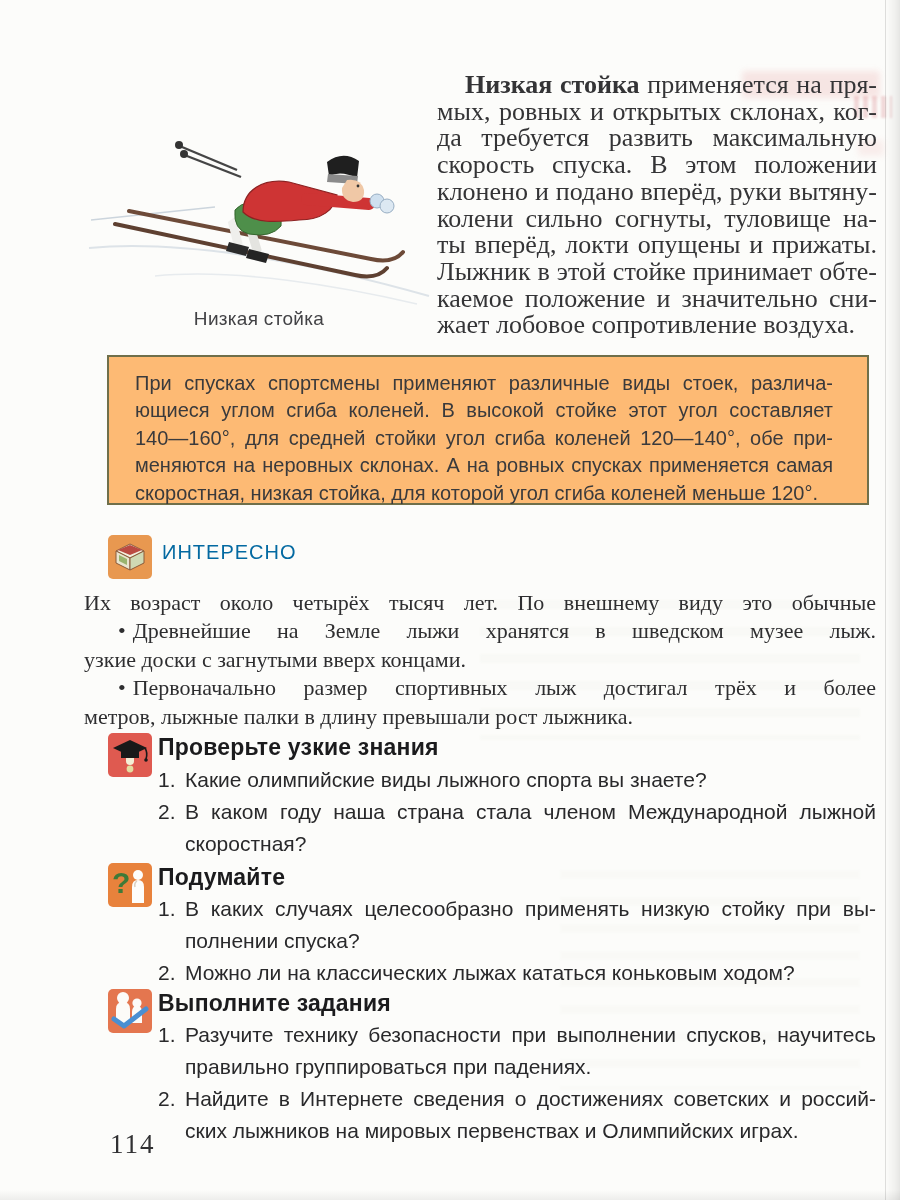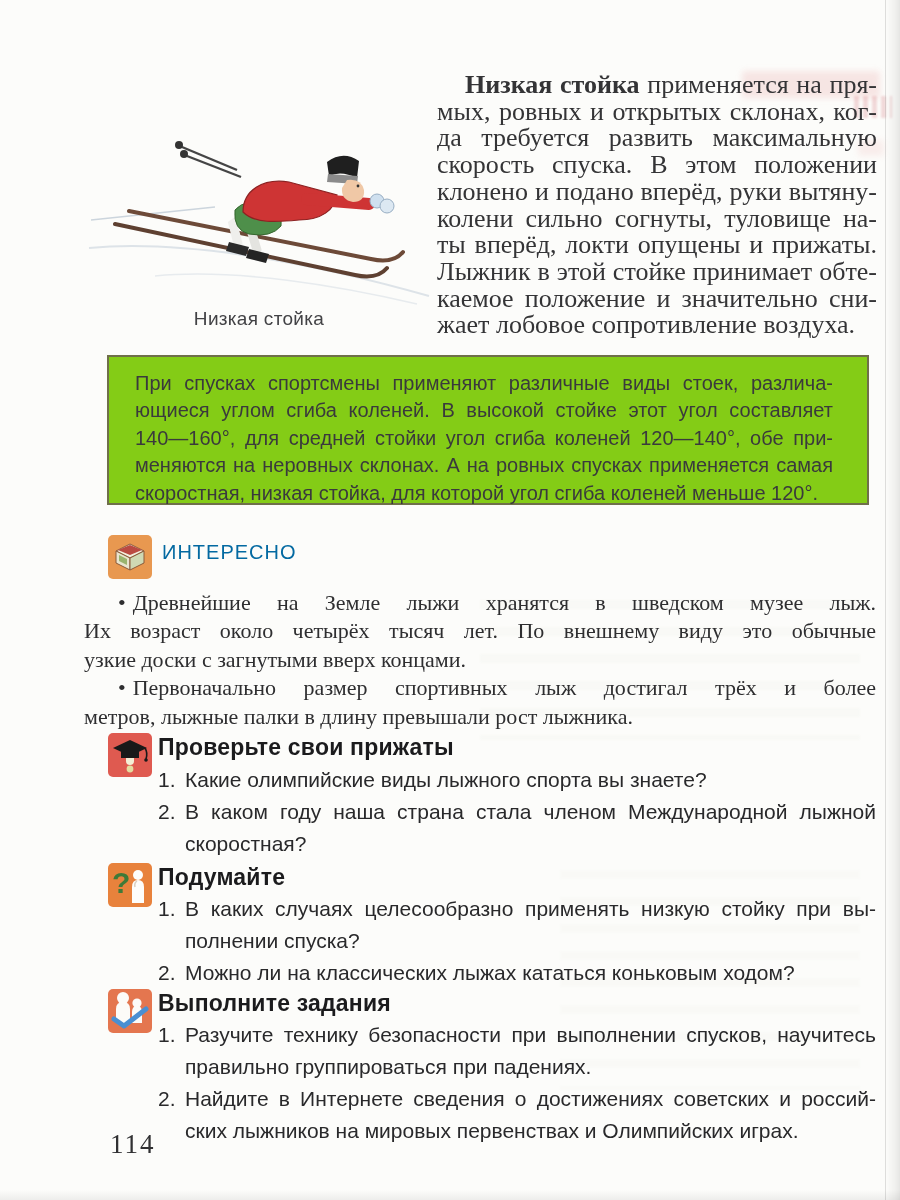--- a/index.html
+++ b/index.html
@@ -28,21 +28,21 @@
   .jl{text-align:justify;text-align-last:justify;}
   .ll{text-align:left;text-align-last:left;}
   .ind-intro{text-indent:28px;}
   
   .figure{position:absolute;left:85px;top:98px;width:348px;height:212px;}
   .figure svg{width:100%;height:100%;}
   .figure-caption{position:absolute;left:85px;top:308px;width:348px;text-align:center;
     font-size:19px;color:#424245;letter-spacing:.3px;}
   
   .info-box{position:absolute;left:107px;top:355px;width:762px;height:150px;box-sizing:border-box;
-    background:#84cc16;border:2px solid #6f6f4a;padding:13px 34px 0 26px;}
+    background:#fdba74;border:2px solid #6f6f4a;padding:13px 34px 0 26px;}
   .info-box .bline{font-size:20px;line-height:27.4px;color:#3a3a3c;}
   
   .icon-badge{position:absolute;width:44px;height:44px;border-radius:5px;}
   .icon-badge svg{width:100%;height:100%;display:block;}
   .interesting-heading{position:absolute;left:162px;top:541px;
     font-size:20px;font-weight:normal;color:#0369a1;letter-spacing:1px;}
   .bullets{position:absolute;left:84px;top:589px;width:792px;
     font-family:"Liberation Serif",serif;font-size:22px;line-height:28.4px;color:#2e2e30;}
   .ind-bullet{text-indent:34px;}
   .bullet-mark{margin-right:7px;}
@@ -129,38 +129,38 @@
     <polygon points="8,16 22,9 36,16 22,23" fill="#f2eedd" stroke="#8a5a3a" stroke-width="1"></polygon>
     <polygon points="10,15 22,10 34,15 22,20" fill="#bb4a42"></polygon>
     <polygon points="8,16 22,23 22,35 8,28" fill="#e9e5cf" stroke="#8a5a3a" stroke-width="1"></polygon>
     <polygon points="22,23 36,16 36,28 22,35" fill="#cfd9b4" stroke="#8a5a3a" stroke-width="1"></polygon>
     <polygon points="11,20 19,24 19,30 11,26" fill="#9ab46e"></polygon>
   </svg>
 </div>
 <div class="interesting-heading">ИНТЕРЕСНО</div>
 
 <div class="bullets">
+  <div class="jl">Их возраст около четырёх тысяч лет. По внешнему виду это обычные</div>
   <div class="jl ind-bullet"><span class="bullet-mark">•</span><span>Древнейшие на Земле лыжи хранятся в шведском музее лыж.</span></div>
-  <div class="jl">Их возраст около четырёх тысяч лет. По внешнему виду это обычные</div>
   <div class="ll">узкие доски с загнутыми вверх концами.</div>
   <div class="jl ind-bullet"><span class="bullet-mark">•</span><span>Первоначально размер спортивных лыж достигал трёх и более</span></div>
   <div class="ll">метров, лыжные палки в длину превышали рост лыжника.</div>
 </div>
 
 <div class="icon-badge" style="left:108px;top:733px;background:#df5a50;">
   <svg viewBox="0 0 44 44">
     <rect x="18" y="16" width="8" height="16" rx="4" fill="#f4efd6"></rect>
     <circle cx="22" cy="36" r="3.4" fill="#e4dca0"></circle>
     <polygon points="5,15 22,7 39,15 22,23" fill="#191919"></polygon>
     <polygon points="13,17 31,17 31,25 13,25" fill="#191919"></polygon>
     <path d="M37,15 Q40,20 38,26" stroke="#191919" stroke-width="1.6" fill="none"></path>
     <circle cx="38" cy="27" r="1.8" fill="#191919"></circle>
   </svg>
 </div>
-<div class="sec-heading" style="left:158px;top:734px;">Проверьте свои прижаты</div>
+<div class="sec-heading" style="left:158px;top:734px;">Проверьте узкие знания</div>
 <div class="qlist" style="top:764px;">
   <div class="qitem">
     <div class="qnum">1.</div>
     <div class="qtext">
         <div class="ll">Какие олимпийские виды лыжного спорта вы знаете?</div>
       </div>
   </div>
   <div class="qitem">
     <div class="qnum">2.</div>
     <div class="qtext">

